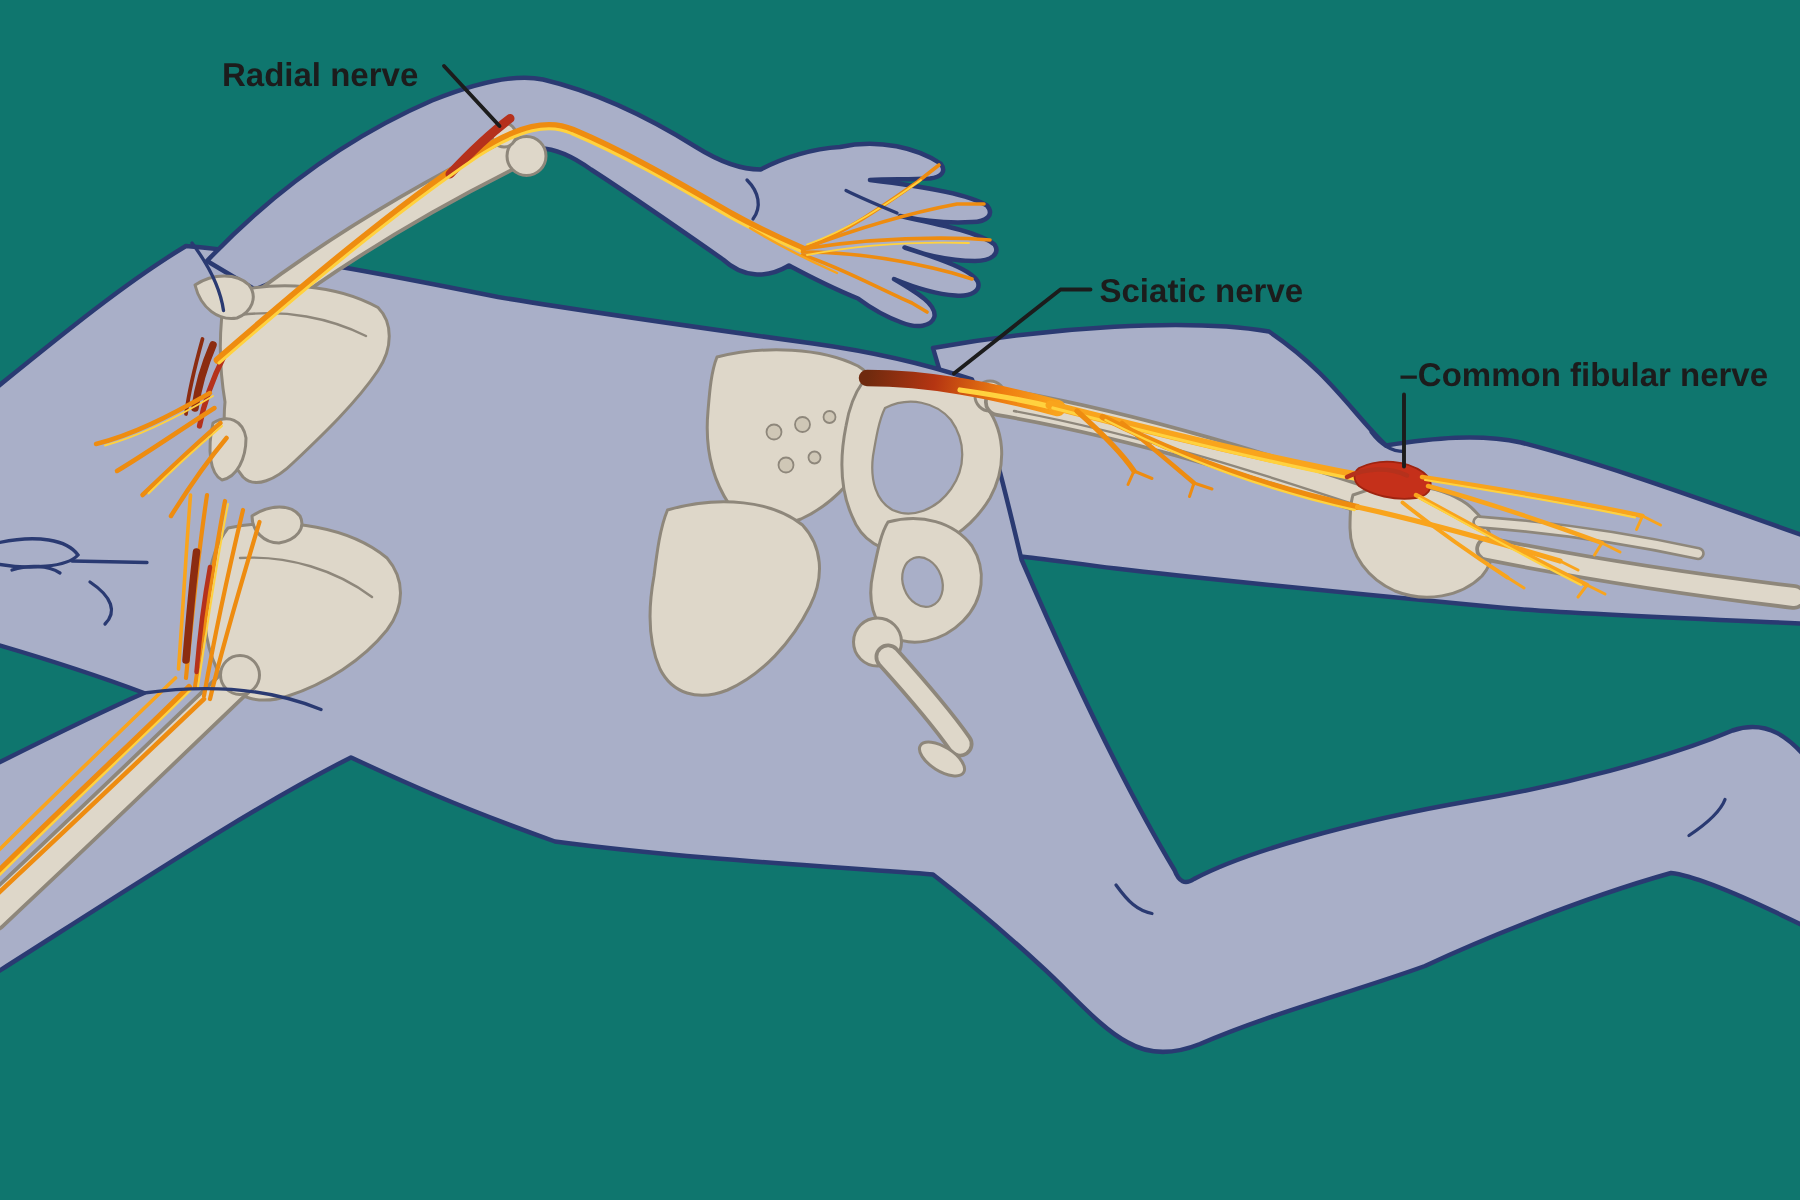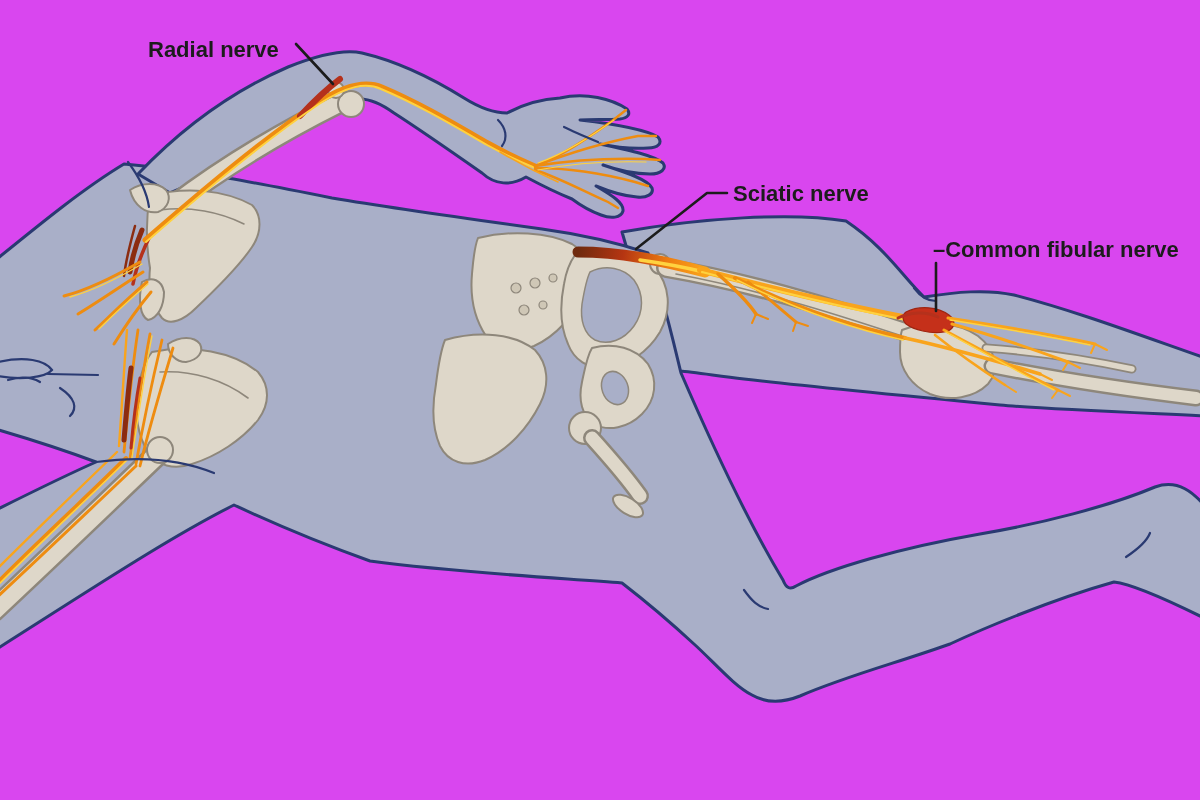--- a/index.html
+++ b/index.html
@@ -1,16 +1,16 @@
 <!DOCTYPE html>
 <html><head>
 <meta charset="utf-8">
 <style>
   html,body{margin:0;padding:0;background:#ffffff;}
-  .stage{position:relative;width:1200px;height:800px;background:#d946ef;overflow:hidden;
+  .stage{position:relative;width:1200px;height:800px;background:#0f766e;overflow:hidden;
          font-family:"Liberation Sans",sans-serif;}
   svg{display:block;}
   .body{fill:#a9afc8;stroke:#2a3a72;stroke-width:3;stroke-linejoin:round;}
   .bone{fill:#ded7c9;stroke:#8e877b;stroke-width:2;stroke-linejoin:round;}
   .bone-hole{fill:#a9afc8;stroke:#8e877b;stroke-width:1.5;}
   .bone-dot{fill:#cfc7b6;stroke:#8e877b;stroke-width:1.2;}
   .bridge{fill:none;stroke:#8e877b;stroke-width:1.6;stroke-linecap:round;}
   .bu{fill:none;stroke:#8e877b;stroke-linecap:round;}
   .bo{fill:none;stroke:#ded7c9;stroke-linecap:round;}
   .nv{fill:none;stroke:#ee8c10;stroke-linecap:round;}

